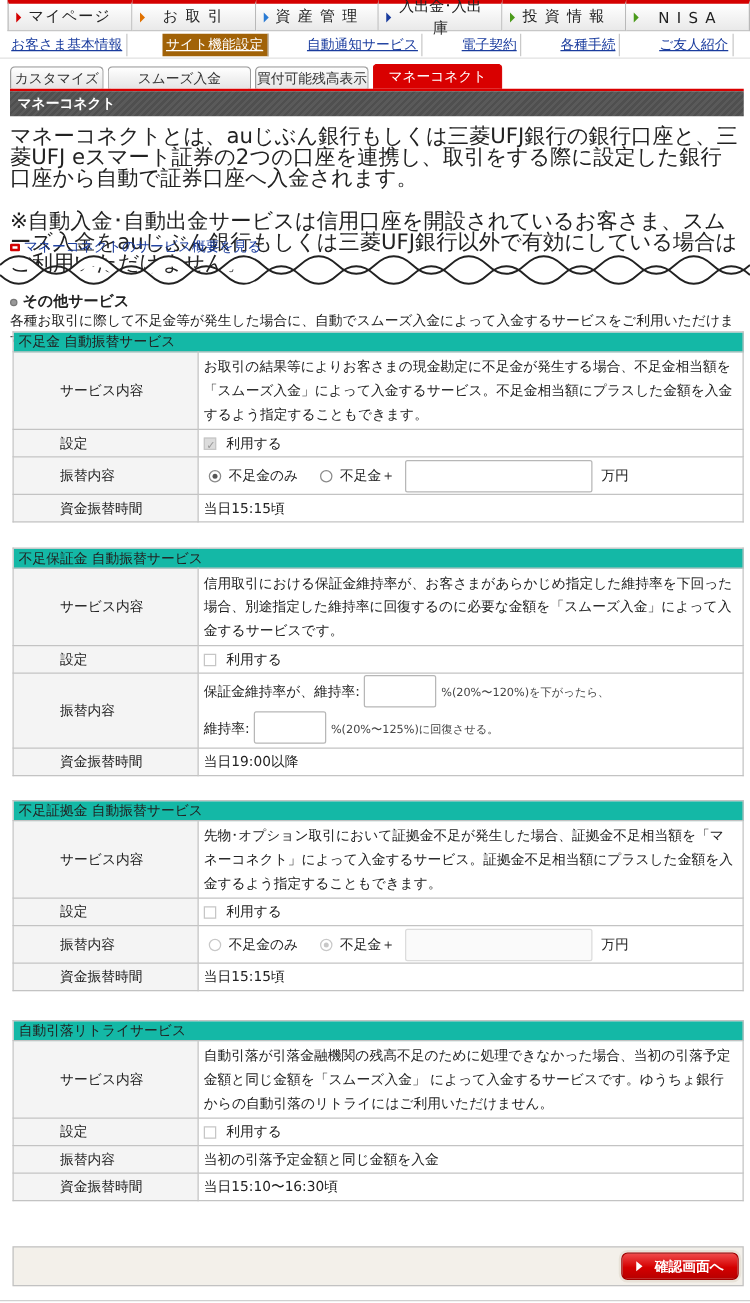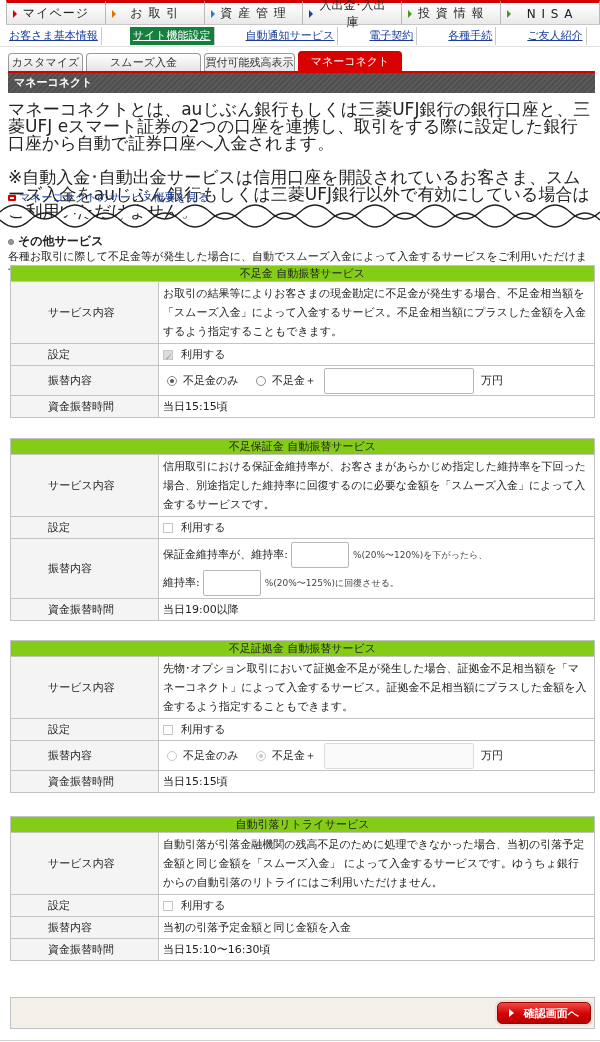--- a/index.html
+++ b/index.html
@@ -23,21 +23,21 @@
     border-left: 4px solid #d40000; margin-left: 6px; margin-right: 0;
   }
   .gnav-item .label { flex: 1; text-align: center; padding-right: 10px; }
 
   
   .subnav { position: absolute; left: 6px; top: 26px; height: 19px; display: flex; align-items: flex-end; font-size: 11px; gap: 28px; }
   .subnav a {
     color: #1a3c9e; text-decoration: underline; padding: 0 3px; height: 18px; line-height: 18px;
     border-right: 1px solid #c9c9c9;
   }
-  .subnav a.active { background: #15803d; color: #fff; }
+  .subnav a.active { background: #a16207; color: #fff; }
   .subnav-line { position: absolute; left: 0; top: 46px; width: 600px; height: 1px; background: #e1e1e1; }
 
   
   .tabs { position: absolute; left: 8px; top: 51px; display: flex; height: 20px; }
   .tab {
     height: 18px; margin-top: 2px; border: 1px solid #9a9a9a; border-bottom: none; border-radius: 4px 4px 0 0;
     background: linear-gradient(#ffffff, #e4e4e4); font-size: 11px; color: #333; text-align: center; line-height: 17px;
     margin-right: 3px;
   }
   .tab.active { background: #d90000; color: #fff; border-color: #d90000; height: 20px; margin-top: 0; line-height: 20px; }
@@ -57,21 +57,21 @@
 
   .wave { position: absolute; left: 0; top: 198px; width: 600px; height: 34px; }
 
   .other-head { position: absolute; left: 8px; top: 233px; display: flex; align-items: center; font-weight: bold; font-size: 12px; }
   .other-head .ic { width: 6px; height: 6px; border-radius: 50%; background: #999; margin-right: 4px; border: 1px solid #777; }
   .other-desc { position: absolute; left: 8px; top: 249px; font-size: 11px; }
 
   
   .svc { position: absolute; left: 10px; width: 585px; border: 1px solid #b6b6b6; border-collapse: collapse; font-size: 11px; }
   .svc td { border: 1px solid #c3c3c3; padding: 0 4px; vertical-align: middle; }
-  .svc .hdr td { background: #84cc16; height: 15px; text-align: center; }
+  .svc .hdr td { background: #14b8a6; height: 15px; }
   .svc .lbl { width: 148px; background: #f4f4f4; color: #222; padding-left: 37px; }
   .svc .val { background: #fff; line-height: 19px; }
   .svc .desc { padding-top: 2px; padding-bottom: 2px; }
   .row-h { height: 22px; }
   .row-h-tall { height: 30px; }
   .chk { display: inline-block; width: 10px; height: 10px; border: 1px solid #c6c6c6; background: #fff; vertical-align: middle; margin-right: 8px; position: relative; }
   .chk.checked { background: #dcdcdc; }
   .chk.checked::after { content: "✓"; position: absolute; left: 1px; top: -3px; font-size: 9px; color: #999; }
   .radio { display: inline-block; width: 10px; height: 10px; border: 1px solid #8a8a8a; border-radius: 50%; vertical-align: middle; margin-right: 6px; position: relative; background: #fff; }
   .radio.on::after { content: ""; position: absolute; left: 2px; top: 2px; width: 4px; height: 4px; border-radius: 50%; background: #555; }

